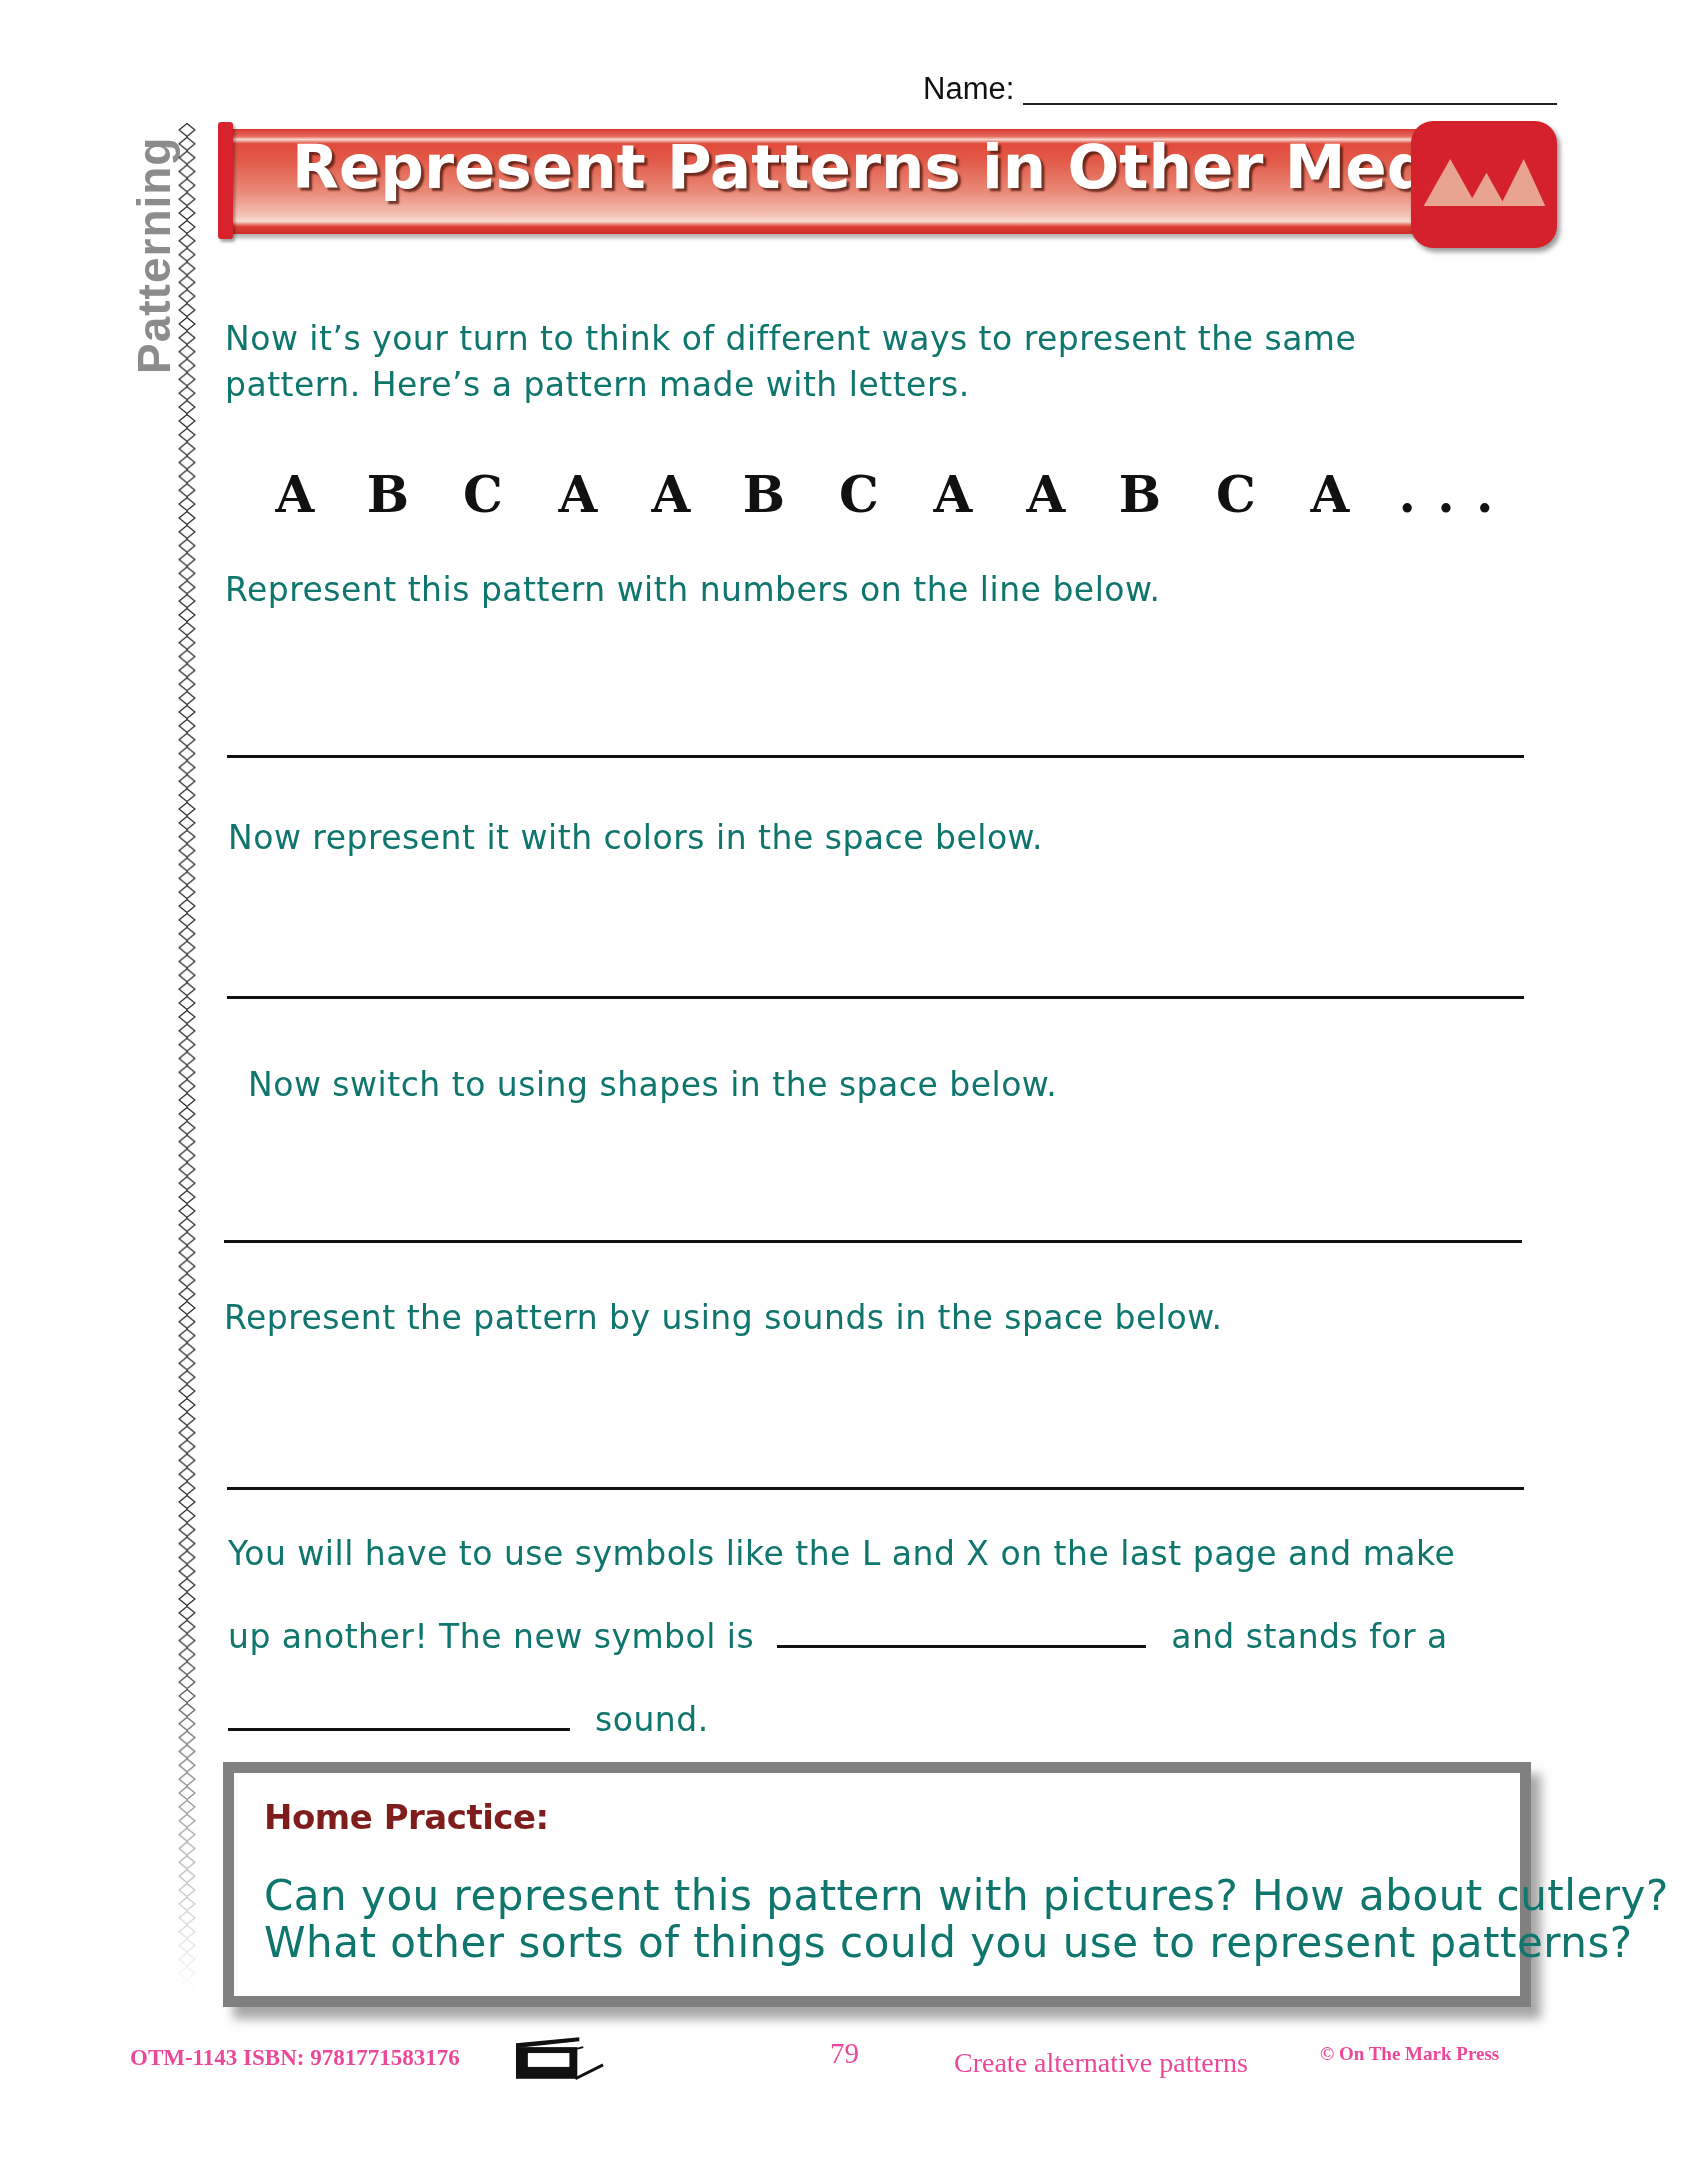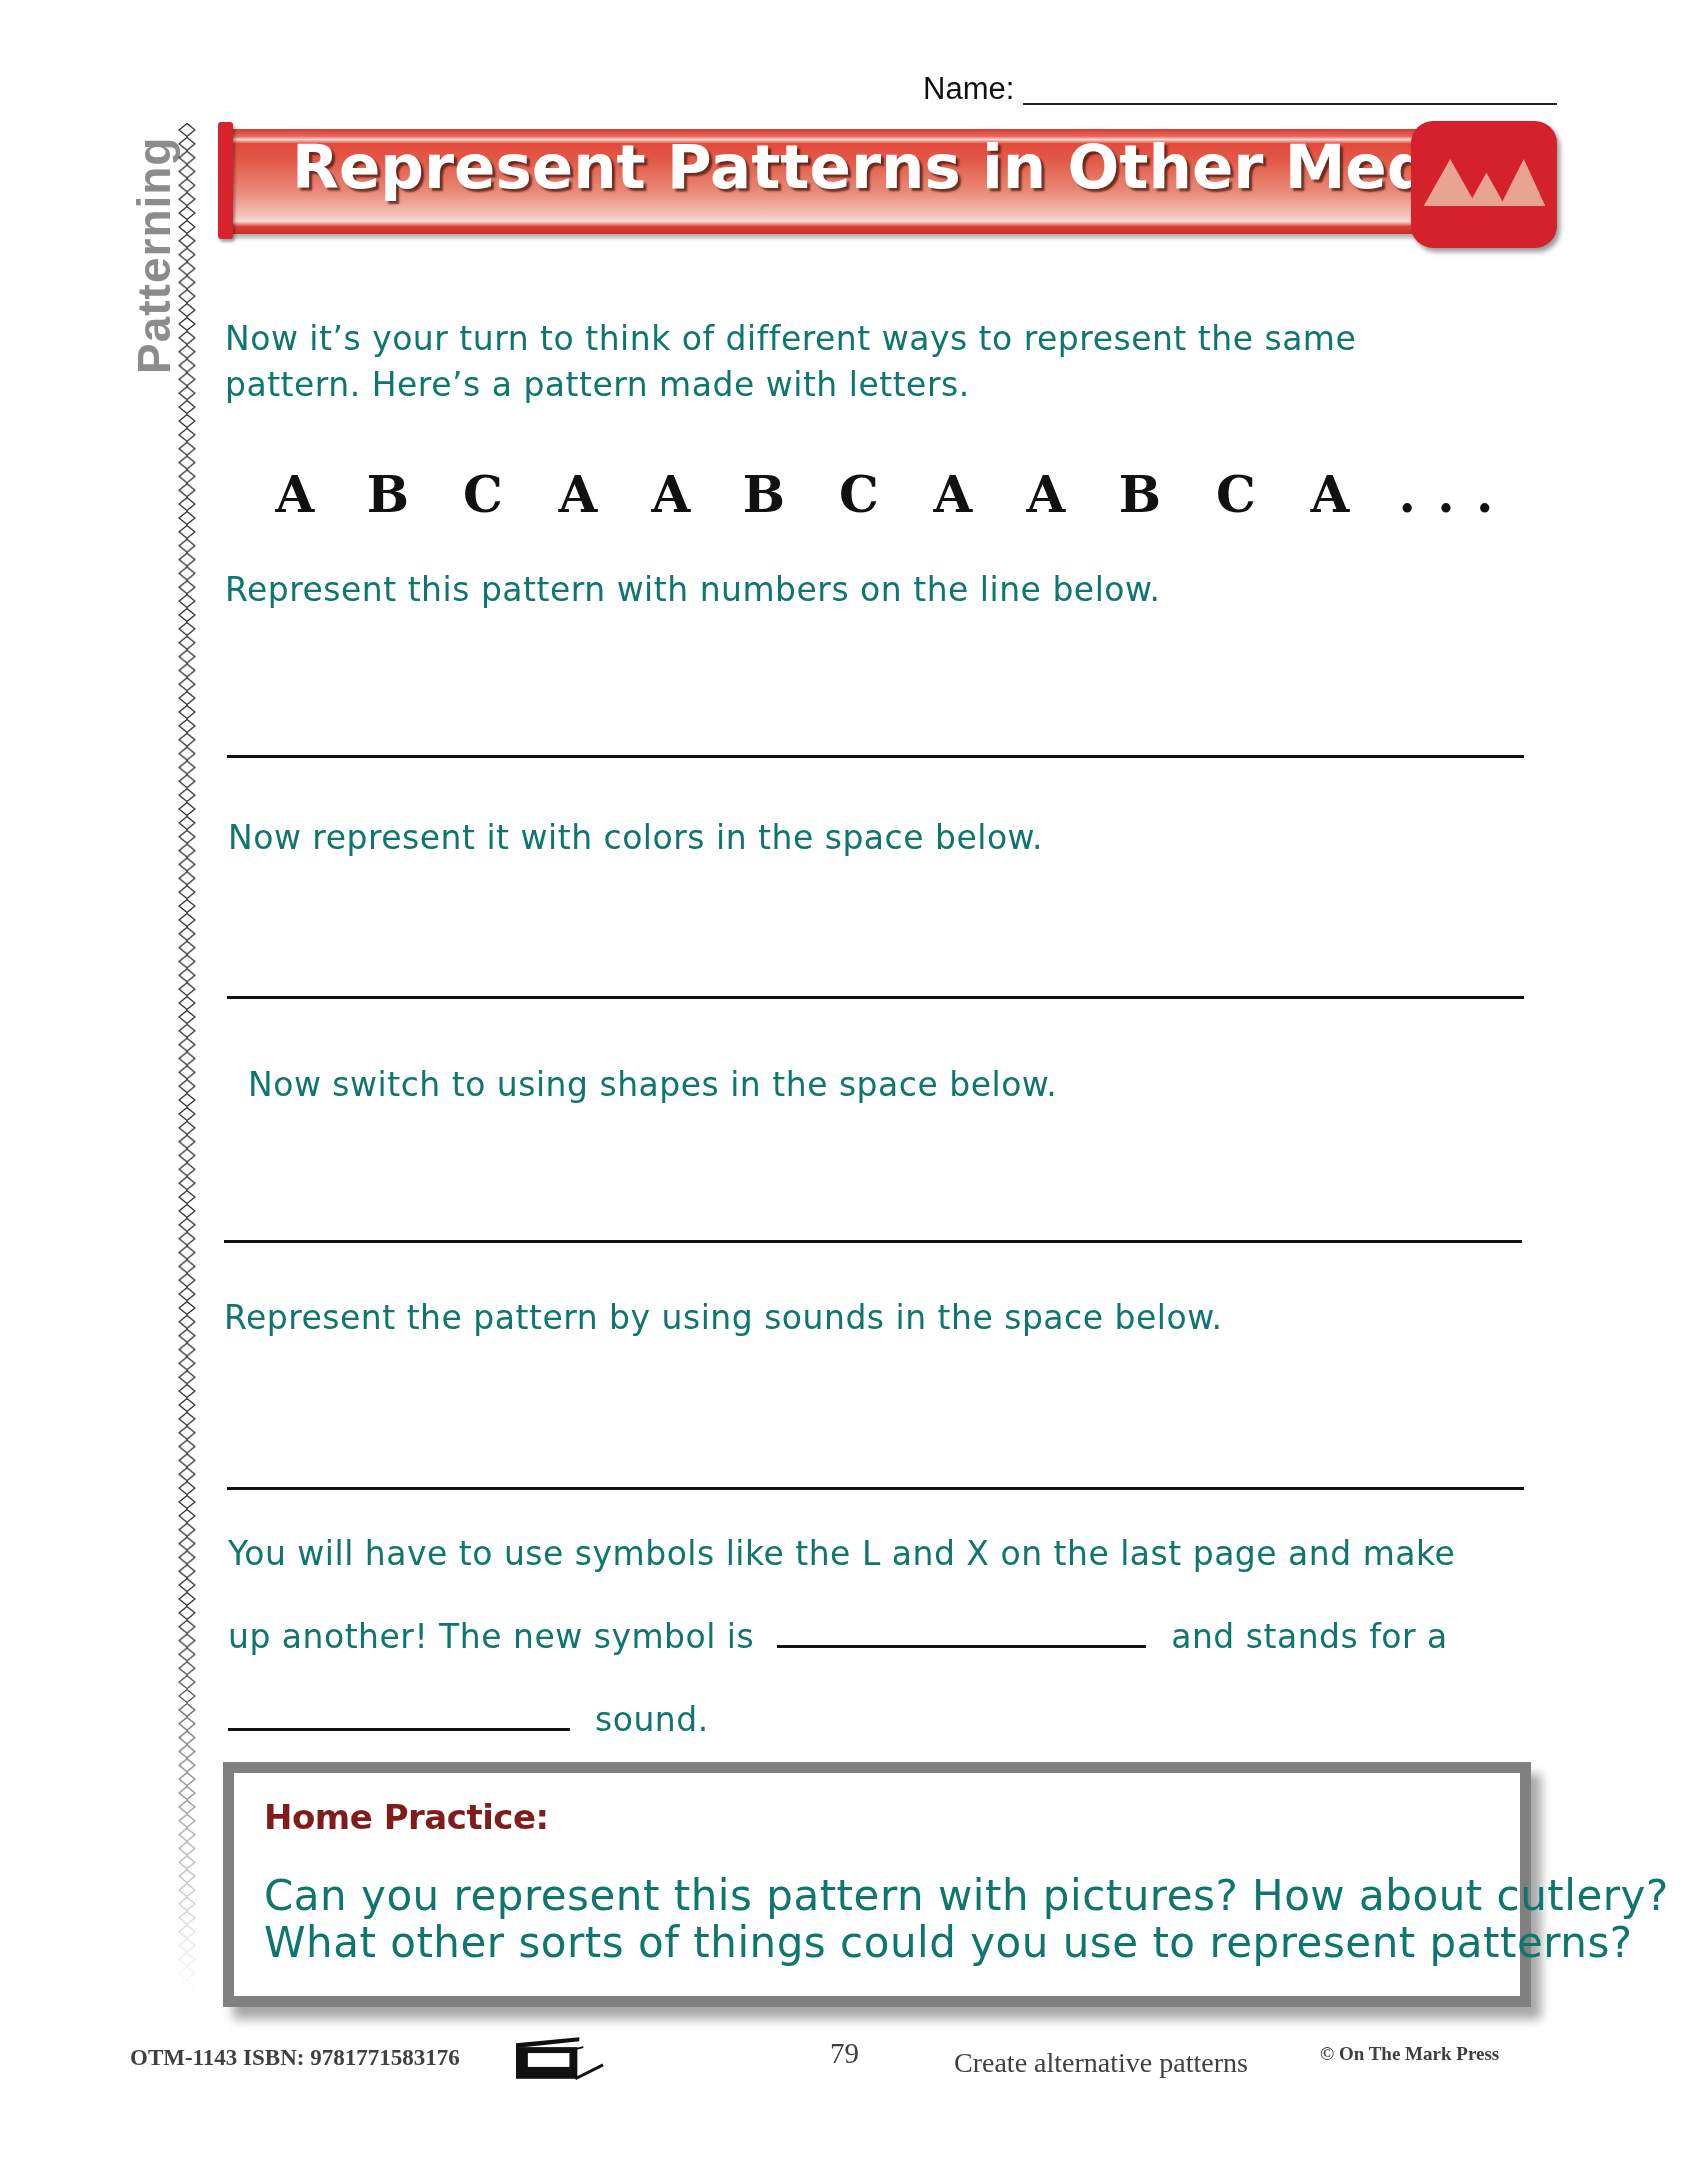--- a/index.html
+++ b/index.html
@@ -46,21 +46,21 @@
 
   
   .hp-box { left: 223px; top: 1762px; width: 1286px; height: 223px;
             border: 11px solid #808080; background: #fff;
             box-shadow: 10px 12px 10px rgba(0,0,0,0.35); }
   .hp-title { left: 264px; top: 1797px; font-family: "DejaVu Sans", sans-serif; font-weight: bold;
               font-size: 34px; color: #7f1d1d; letter-spacing: -0.5px; }
   .hp-text { left: 264px; font-size: 42px; }
 
   
-  .footer { font-family: "Liberation Serif", serif; color: #404040; white-space: nowrap; }
+  .footer { font-family: "Liberation Serif", serif; color: #ec4899; white-space: nowrap; }
   .f-code { left: 130px; top: 2045px; font-size: 23px; font-weight: bold; }
   .f-page { left: 830px; top: 2037px; font-size: 29px; }
   .f-topic { left: 954px; top: 2047px; font-size: 28px; }
   .f-copy { left: 1320px; top: 2043px; font-size: 19px; font-weight: bold; }
   .copier-icon { left: 514px; top: 2035px; }
 </style>
 </head>
 <body>
 
 <div class="abs name-label">Name:</div>

